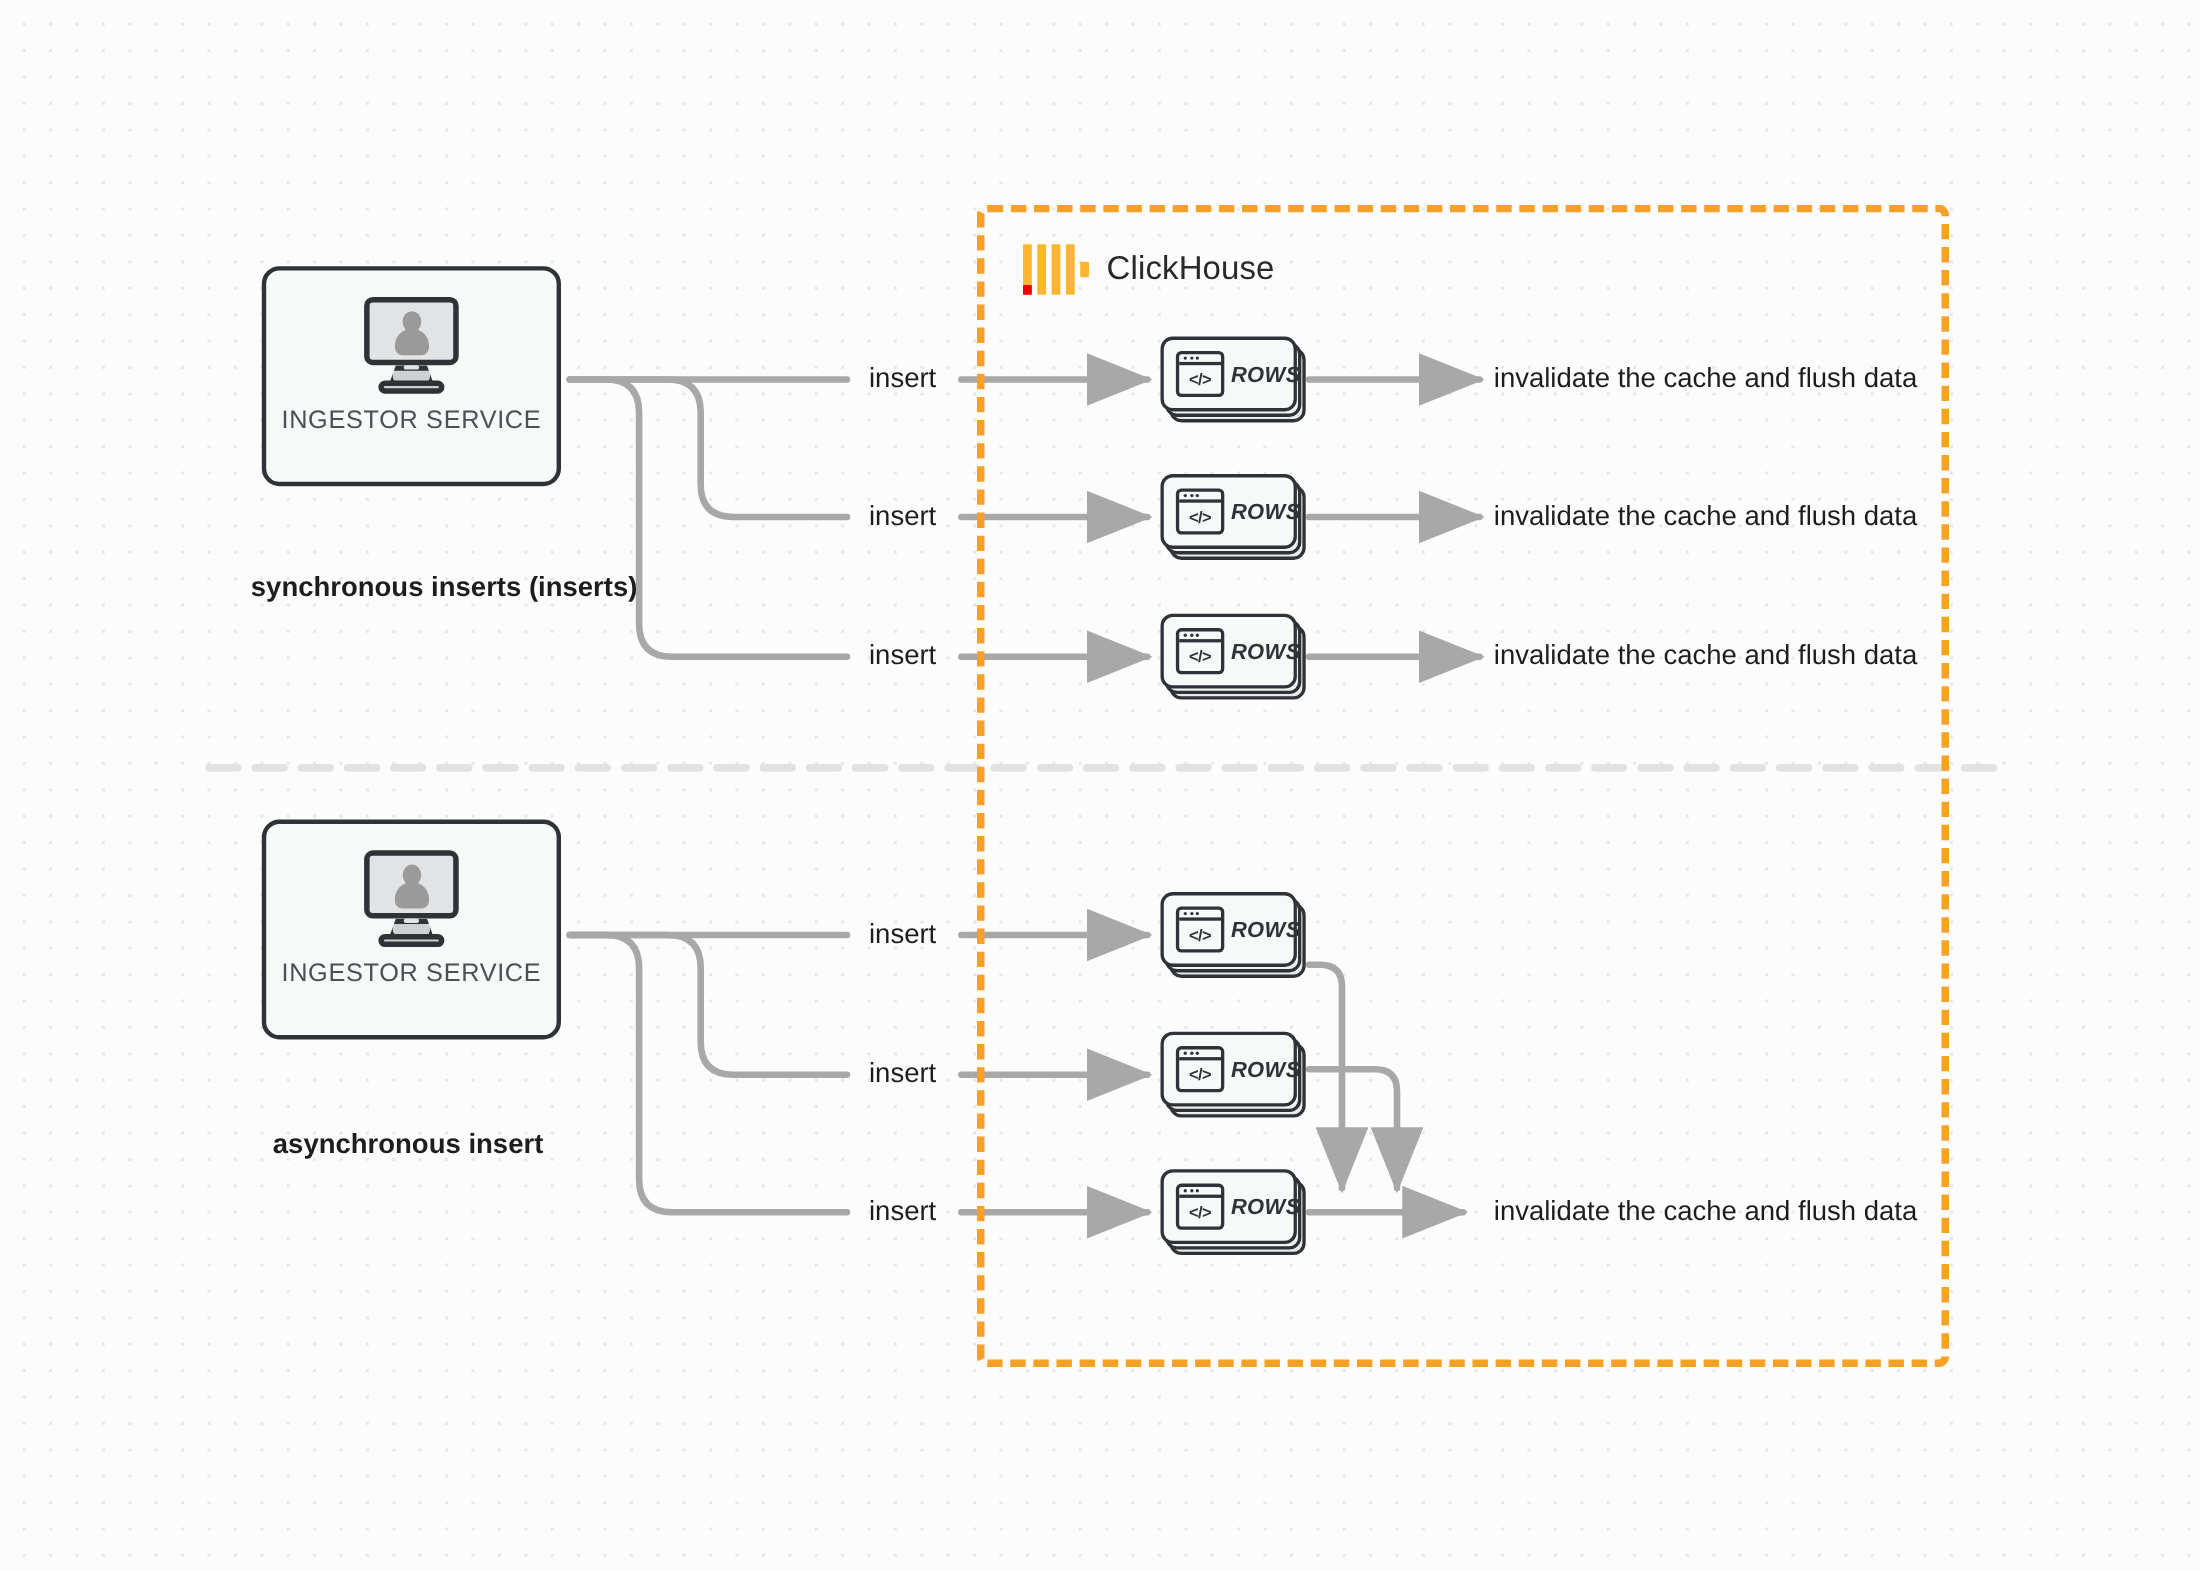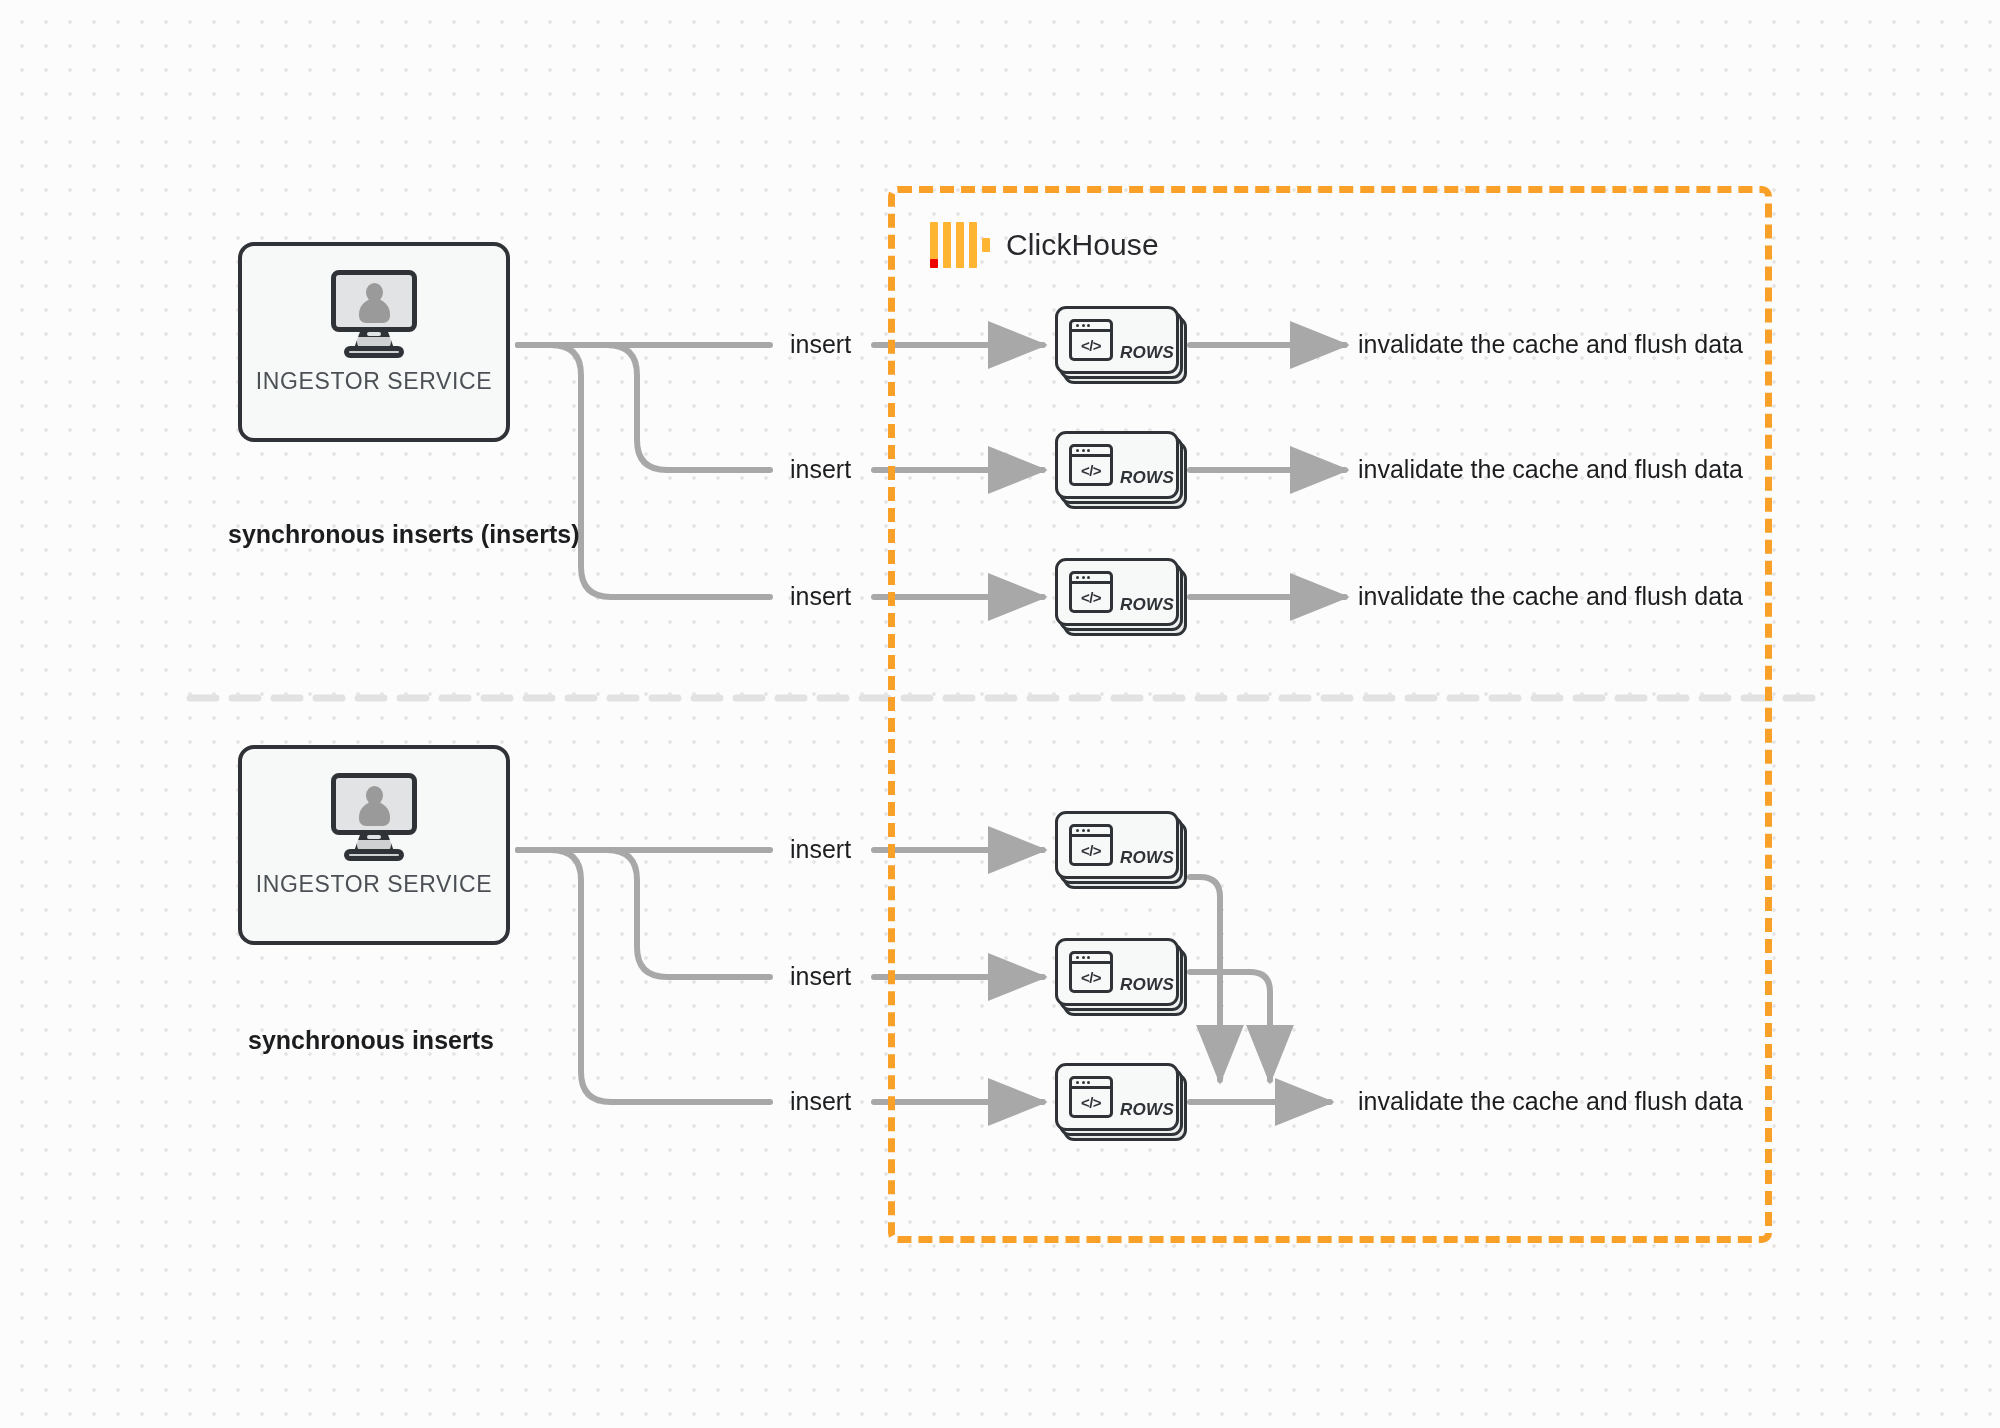--- a/index.html
+++ b/index.html
@@ -96,21 +96,21 @@
     position:absolute;left:0;top:0;right:0;height:10px;border-bottom:3px solid #2f3337;
     display:flex;align-items:center;gap:2.5px;padding-left:4px;box-sizing:border-box;
   }
   .rows-node .win .bar b{display:block;width:3px;height:3px;border-radius:50%;background:#2f3337;}
   .rows-node .win .code{
     position:absolute;left:0;right:0;top:11px;bottom:0;display:flex;align-items:center;justify-content:center;
     font-family:"Liberation Sans", sans-serif;font-size:15px;font-weight:bold;color:#2f3337;letter-spacing:-.5px;
   }
   .rows-node .rows-text{
     position:absolute;left:64px;top:24px;width:56px;text-align:center;
-    font-size:17px;font-style:italic;font-weight:bold;color:#2f3337;letter-spacing:.3px;margin-top:13px;
+    font-size:20px;font-style:italic;font-weight:bold;color:#2f3337;letter-spacing:.3px;
   }
 
   
   .edge-label{position:absolute;font-size:25px;color:#1c1d1f;white-space:nowrap;}
   .edge-label.insert{text-align:left;}
 </style>
 </head>
 <body>
 
 <div id="stage">
@@ -185,21 +185,21 @@
       <span class="person">
           <span class="head"></span>
           <span class="body"></span>
         </span>
       <span class="stand"></span>
       <span class="base"></span>
       <span class="neck"></span>
     </span>
     <span class="ingestor-label">INGESTOR SERVICE</span>
   </div>
-  <div class="caption async">synchronous inserts</div>
+  <div class="caption async">asynchronous insert</div>
 
   <div class="edge-label insert" style="left:790px;top:330px;">insert</div>
   <div class="edge-label insert" style="left:790px;top:455px;">insert</div>
   <div class="edge-label insert" style="left:790px;top:582px;">insert</div>
 
   <div class="rows-node" style="left:1055px;top:306px;">
     <span class="layer l3"></span>
       <span class="layer l2"></span>
       <span class="layer l1"></span>
     <span class="win">

